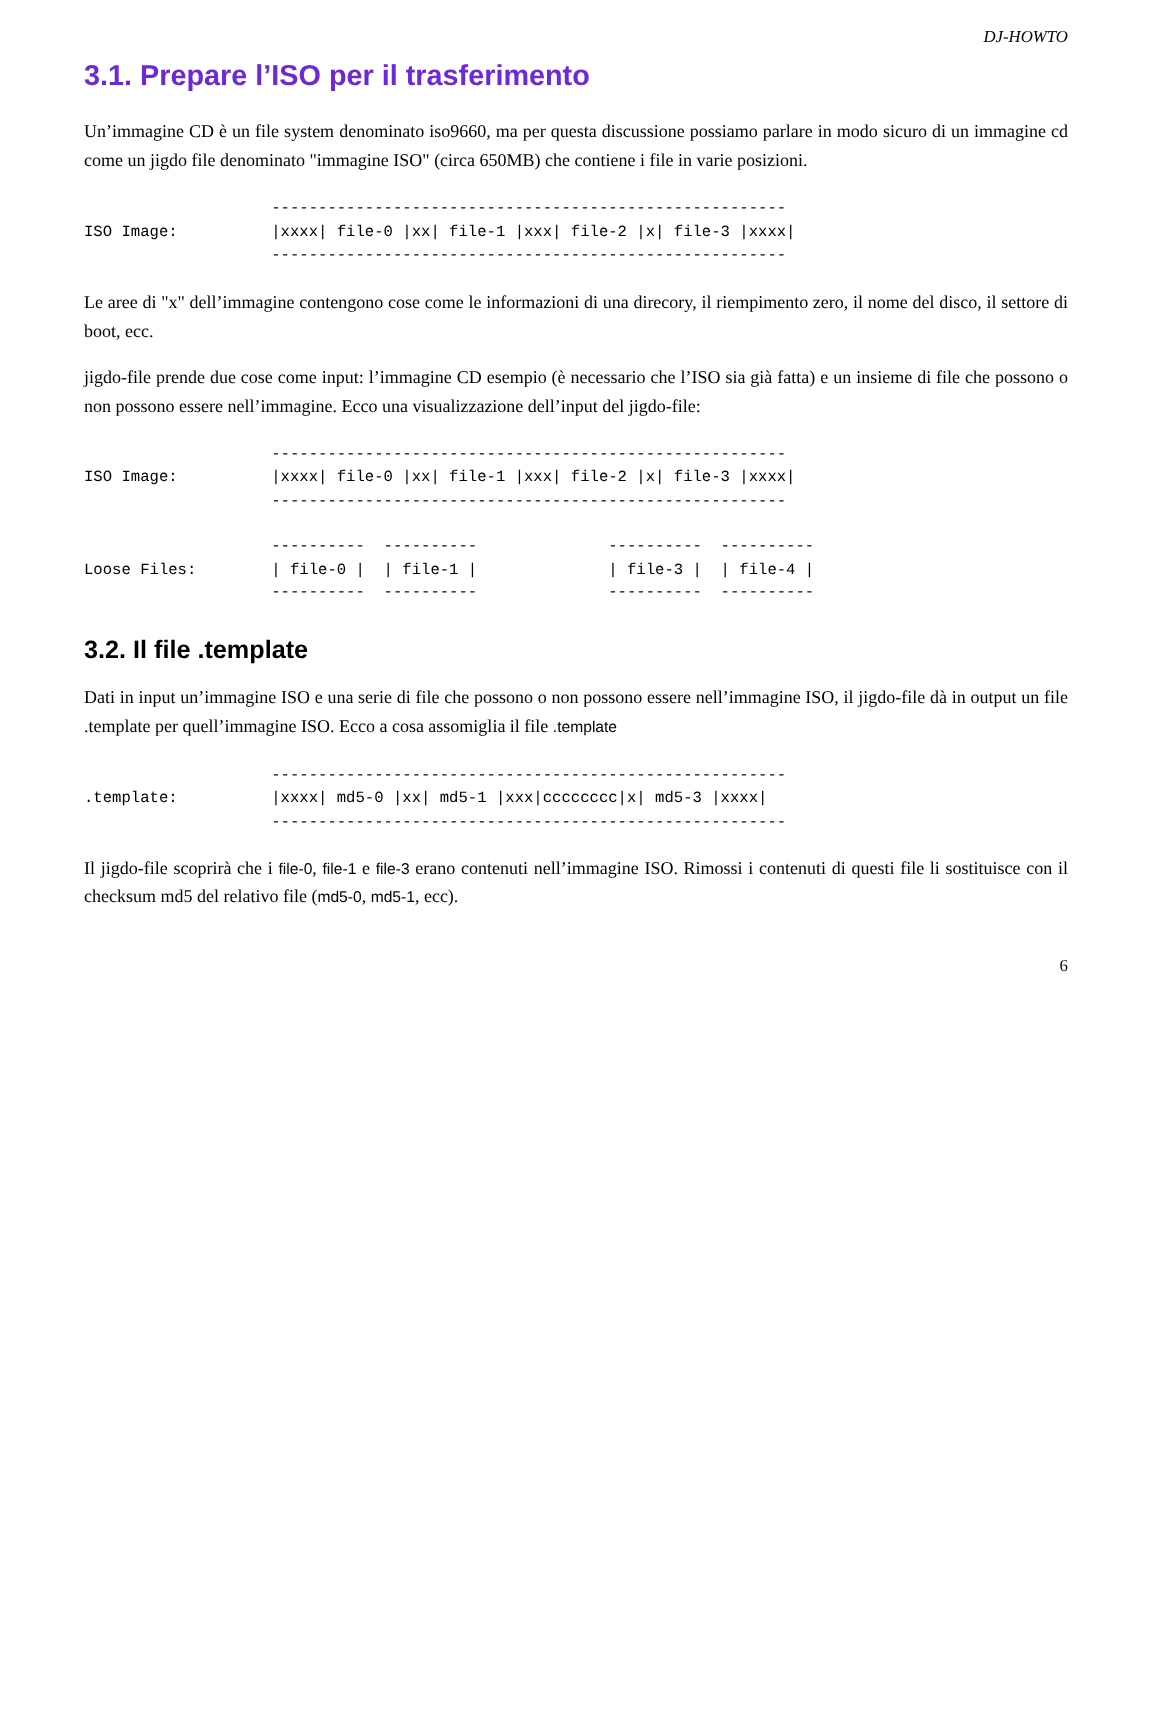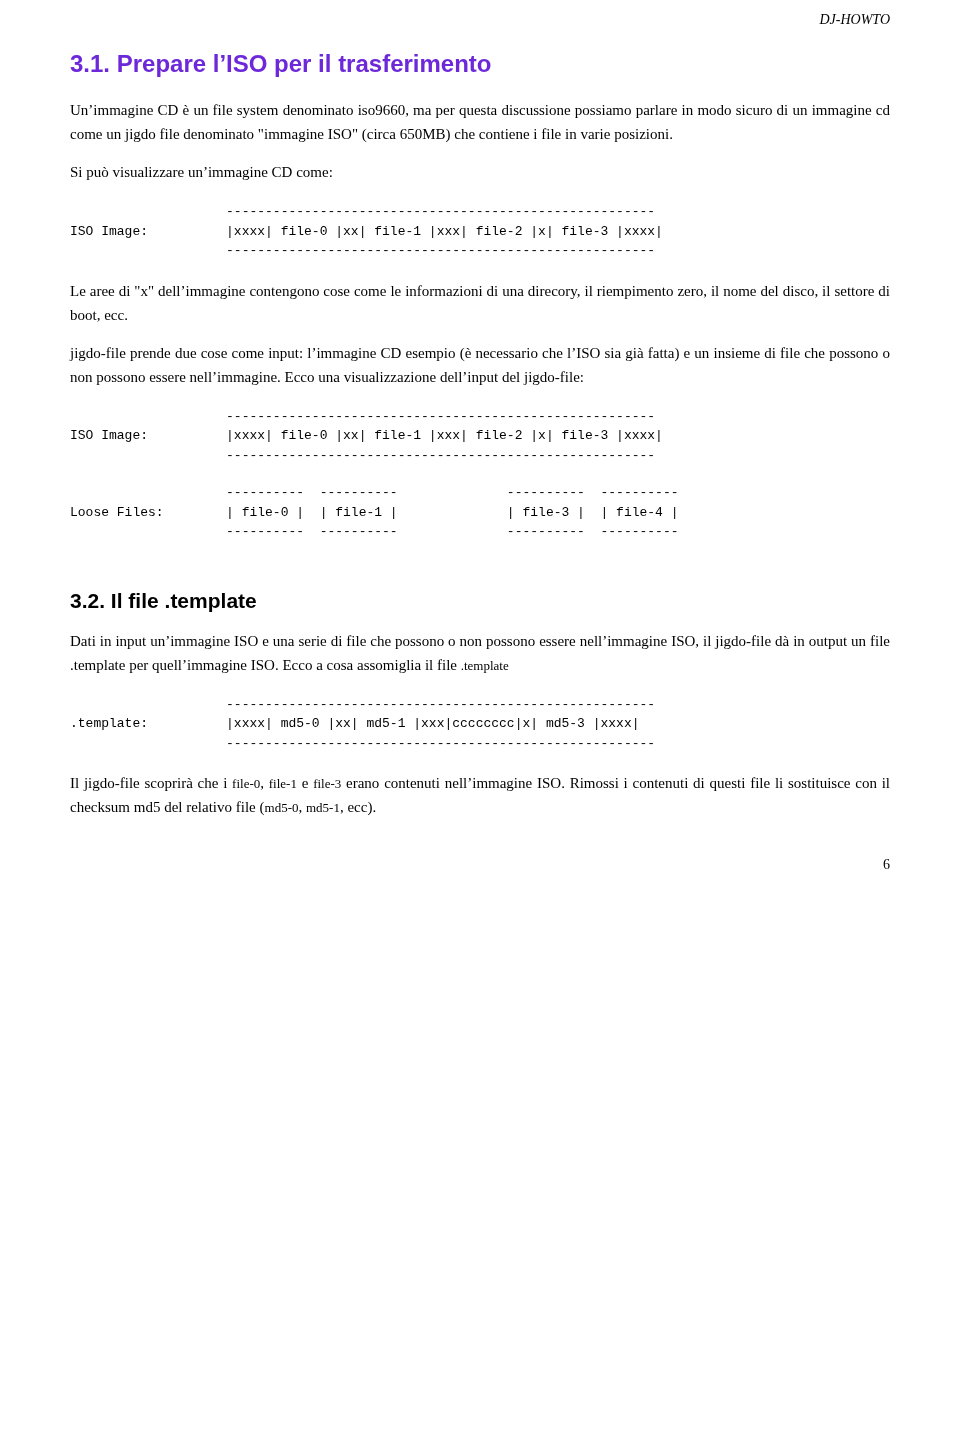--- a/index.html
+++ b/index.html
@@ -19,21 +19,21 @@
     }
 
     .page-container {
       padding: 40px 70px 60px 70px;
       max-width: 960px;
       position: relative;
     }
 
     .header-right {
       position: absolute;
-      top: 12px;
+      top: 24px;
       right: 70px;
       font-family: Georgia, serif;
       font-style: italic;
       font-size: 14px;
       color: #000;
       text-align: center;
     }
 
     h2 {
       font-family: Arial, Helvetica, sans-serif;
@@ -41,21 +41,21 @@
       font-weight: bold;
       margin-bottom: 20px;
       margin-top: 10px;
       color: #6d28d9;
     }
 
     h3 {
       font-family: Arial, Helvetica, sans-serif;
       font-size: 21px;
       font-weight: bold;
-      margin-top: 47px;
+      margin-top: 26px;
       margin-bottom: 16px;
       color: #000;
     }
 
     p {
       line-height: 1.6;
       margin-bottom: 14px;
       text-align: justify;
     }
 
@@ -69,39 +69,38 @@
 
     .page-number {
       position: absolute;
       bottom: 20px;
       right: 70px;
       font-family: Georgia, serif;
       font-size: 14px;
     }
 
     .inline-code {
-      font-family: Liberation Serif, serif;
+      font-family: Liberation Sans, sans-serif;
       font-size: 13px;
     }
   </style>
 </head>
 <body>
 
 <div class="page-container">
 
   <div class="header-right">
     <span>DJ-HOWTO</span>
   </div>
 
   <h2>3.1. Prepare l’ISO per il trasferimento</h2>
 
   <p>Un’immagine CD è un file system denominato iso9660, ma per questa discussione possiamo parlare in modo sicuro di un immagine cd come un jigdo file denominato "immagine ISO" (circa 650MB) che contiene i file in varie posizioni.</p>
 
 
-  <p>Si può visualizzare un’immagine CD come:</p>
 
   <div class="diagram-wrapper"><span style="font-family:'Courier New',monospace;font-size:13px;white-space:pre;">                    -------------------------------------------------------
 ISO Image:          |xxxx| file-0 |xx| file-1 |xxx| file-2 |x| file-3 |xxxx|
                     -------------------------------------------------------</span></div>
 
   <p>Le aree di "x" dell’immagine contengono cose come le informazioni di una direcory, il riempimento zero, il nome del disco, il settore di boot, ecc.</p>
 
   <p>jigdo-file prende due cose come input: l’immagine CD esempio (è necessario che l’ISO sia già fatta) e un insieme di file che possono o non possono essere nell’immagine. Ecco una visualizzazione dell’input del jigdo-file:</p>
 
   <div class="diagram-wrapper"><span style="font-family:'Courier New',monospace;font-size:13px;white-space:pre;">                    -------------------------------------------------------

